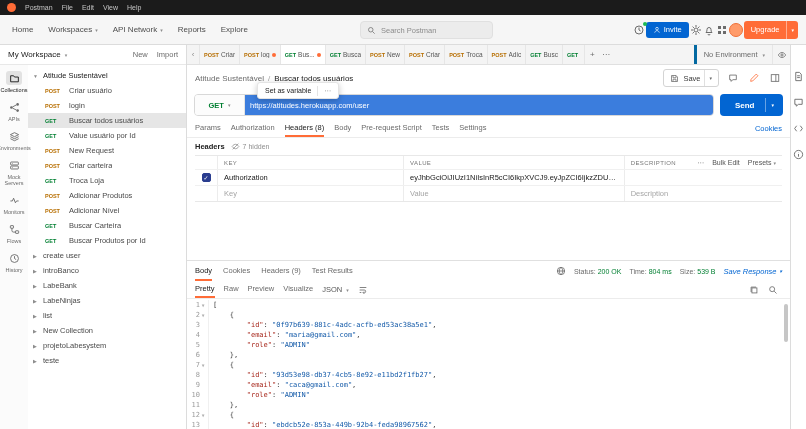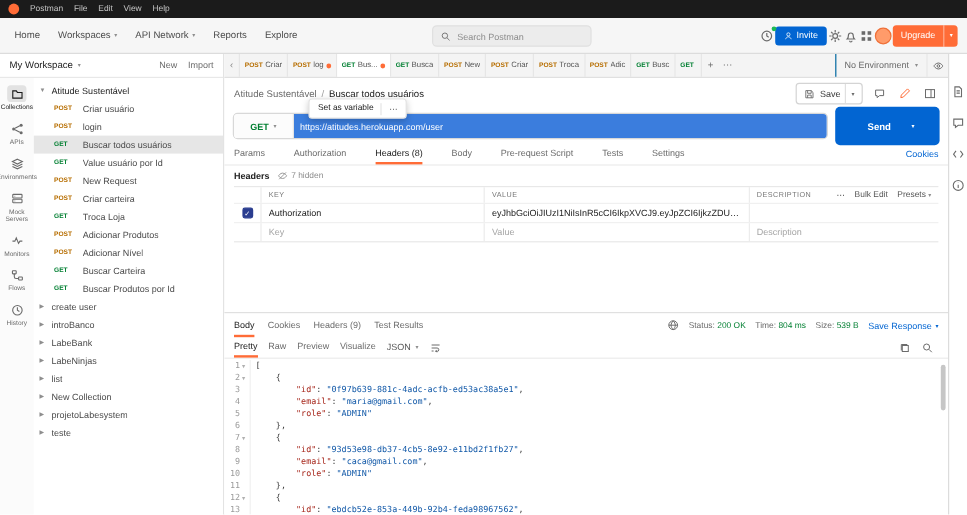--- a/index.html
+++ b/index.html
@@ -55,21 +55,21 @@
 
   .tabsbar{position:absolute;top:0;left:0;right:0;height:20px;background:#f4f4f4;border-bottom:1px solid #e0e0e0;display:flex;align-items:stretch;}
   .tscroll{width:13px;display:flex;align-items:center;justify-content:center;color:#8e8e8e;border-right:1px solid #e6e6e6;font-size:8px;flex:none;}
   .tabstrip{display:flex;align-items:stretch;min-width:0;}
   .rtab{display:flex;align-items:center;gap:2px;padding:0 4px;border-right:1px solid #e6e6e6;font-size:6.5px;color:#555;flex:none;}
   .rtab .method{width:auto;font-size:5.5px;}
   .rtab.active{background:#fff;}
   .tlbl{max-width:22px;overflow:hidden;white-space:nowrap;}
   .dot{width:4px;height:4px;border-radius:50%;background:#ff6c37;flex:none;}
   .tplus,.tmore{width:14px;display:flex;align-items:center;justify-content:center;color:#6b6b6b;font-size:8px;flex:none;}
-  .envbox{margin-left:auto;border-left:1px solid #0369a1;display:flex;align-items:center;gap:5px;padding:0 7px;color:#6b6b6b;font-size:7.5px;flex:none;}
+  .envbox{margin-left:auto;border-left:3px solid #0369a1;display:flex;align-items:center;gap:5px;padding:0 7px;color:#6b6b6b;font-size:7.5px;flex:none;}
   .eyebox{width:18px;border-left:1px solid #e6e6e6;display:flex;align-items:center;justify-content:center;color:#6b6b6b;flex:none;}
 
   .reqheader{position:absolute;top:20px;left:0;right:0;height:26px;display:flex;align-items:center;padding:0 8px;gap:4px;font-size:8px;}
   .bc-col{color:#6b6b6b;}
   .bc-sep{color:#9e9e9e;}
   .bc-name{color:#212121;}
   .rh-right{margin-left:auto;display:flex;align-items:center;gap:7px;}
   .save-btn{height:18px;display:flex;align-items:center;gap:4px;padding:0 6px;background:#fff;border:1px solid #d4d4d4;border-radius:3px;font-size:7.5px;color:#3a3a3a;font-family:inherit;}
   .save-btn .sdd{border-left:1px solid #e0e0e0;padding-left:4px;font-size:5px;color:#6b6b6b;align-self:stretch;display:flex;align-items:center;}
   .iconbtn{width:14px;height:14px;display:flex;align-items:center;justify-content:center;color:#6b6b6b;}
@@ -78,25 +78,25 @@
 
   .popover{position:absolute;left:70px;top:37px;height:17px;display:flex;align-items:center;gap:6px;padding:0 7px;background:#fff;border:1px solid #e4e4e4;border-radius:3px;box-shadow:0 2px 6px rgba(0,0,0,.22);z-index:30;font-size:7px;color:#212121;}
   .pop-div{width:1px;height:10px;background:#e4e4e4;}
   .pop-more{color:#6b6b6b;}
 
   .urlrow{position:absolute;top:46px;left:0;right:0;height:28px;display:flex;align-items:center;gap:6px;padding:0 7px;}
   .urlbox{flex:1;height:22px;display:flex;align-items:stretch;border:1px solid #d8d8d8;border-radius:4px;background:#fff;min-width:0;overflow:hidden;}
   .methodsel{width:50px;display:flex;align-items:center;justify-content:center;gap:4px;border-right:1px solid #e4e4e4;background:#fcfcfc;flex:none;}
   .mtxt{color:#007f31;font-weight:700;font-size:7.5px;}
   .urlinput{flex:1;display:flex;align-items:center;background:#3b7ddd;color:#fff;font-size:7.5px;padding:0 5px;min-width:0;white-space:nowrap;overflow:hidden;}
-  .sendbtn{height:22px;background:#0265d2;border:none;border-radius:4px;color:#fff;display:flex;align-items:stretch;font-family:inherit;font-size:8px;padding:16px;flex:none;}
+  .sendbtn{height:22px;background:#0265d2;border:none;border-radius:4px;color:#fff;display:flex;align-items:stretch;font-family:inherit;font-size:8px;padding:4px;flex:none;}
   .sendbtn .slabel{display:flex;align-items:center;padding:0 11px;font-weight:700;}
   .sendbtn .sdrop{display:flex;align-items:center;padding:0 5px;border-left:1px solid rgba(255,255,255,.4);font-size:5px;}
 
-  .reqtabs{position:absolute;top:74px;left:0;right:0;height:19px;display:flex;align-items:stretch;gap:24px;padding:0 8px;border-bottom:1px solid #ececec;font-size:7.5px;color:#6b6b6b;}
+  .reqtabs{position:absolute;top:74px;left:0;right:0;height:19px;display:flex;align-items:stretch;gap:10px;padding:0 8px;border-bottom:1px solid #ececec;font-size:7.5px;color:#6b6b6b;}
   .ptab{display:flex;align-items:center;border-bottom:2px solid transparent;white-space:nowrap;}
   .ptab.active{color:#212121;border-bottom-color:#ff6c37;}
   .cookies{margin-left:auto;display:flex;align-items:center;color:#0265d2;}
 
   .hsummary{position:absolute;top:93px;left:0;right:0;height:16px;display:flex;align-items:center;gap:6px;padding:0 8px;}
   .hs-title{font-size:7.5px;font-weight:700;color:#212121;}
   .hidden-badge{display:flex;align-items:center;gap:3px;color:#8e8e8e;font-size:7px;}
   .hidden-badge svg{width:9px;height:9px;}
 
   .htable{position:absolute;top:110px;left:8px;right:8px;border:1px solid #e8e8e8;border-left:none;border-right:none;font-size:7.5px;}
@@ -116,21 +116,21 @@
 
   .respsec{position:absolute;top:215px;left:0;right:0;bottom:0;border-top:1px solid #e0e0e0;background:#fff;}
   .respheader{height:20px;display:flex;align-items:stretch;gap:11px;padding:0 8px;font-size:7.5px;color:#6b6b6b;}
   .rstab{display:flex;align-items:center;border-bottom:2px solid transparent;white-space:nowrap;}
   .rstab.active{color:#212121;border-bottom-color:#ff6c37;}
   .respmeta{margin-left:auto;display:flex;align-items:center;gap:8px;font-size:7px;white-space:nowrap;}
   .mpair{display:flex;gap:2px;align-items:center;}
   .mlabel{color:#6b6b6b;}
   .mval{color:#007f31;}
   .netico{width:10px;height:10px;color:#6b6b6b;}
-  .saveresp{display:flex;align-items:center;gap:3px;color:#0265d2;font-size:7.5px;}
+  .saveresp{display:flex;align-items:center;gap:3px;color:#0265d2;font-size:7.5px;font-style:italic;}
 
   .resptoolbar{height:18px;display:flex;align-items:stretch;gap:9px;padding:0 8px;border-bottom:1px solid #ececec;font-size:7.5px;color:#6b6b6b;}
   .vtab{display:flex;align-items:center;border-bottom:2px solid transparent;}
   .vtab.active{color:#212121;border-bottom-color:#ff6c37;}
   .fmt{display:flex;align-items:center;gap:4px;color:#555;}
   .tb-icon{display:flex;align-items:center;color:#6b6b6b;}
   .tb-icon svg{width:10px;height:10px;}
   .tb-right{margin-left:auto;display:flex;align-items:center;gap:9px;padding-right:4px;}
 
   .codewrap{position:absolute;top:39px;left:0;right:0;bottom:0;display:flex;font-family:"DejaVu Sans Mono",monospace;font-size:7px;overflow:hidden;}

